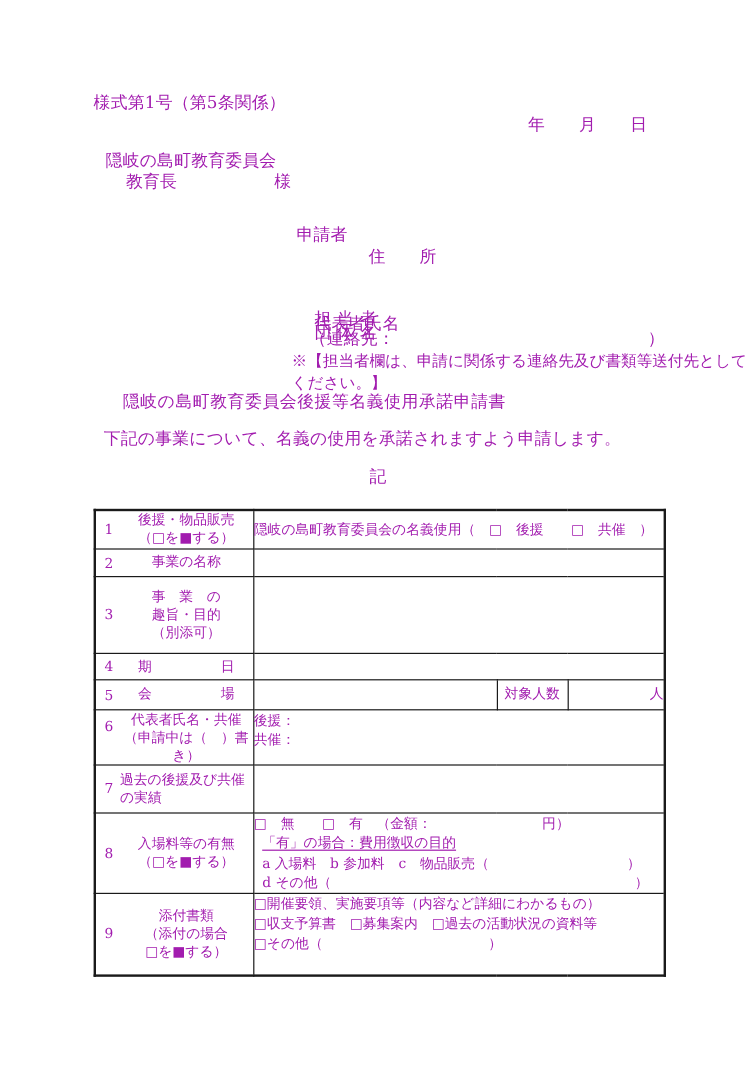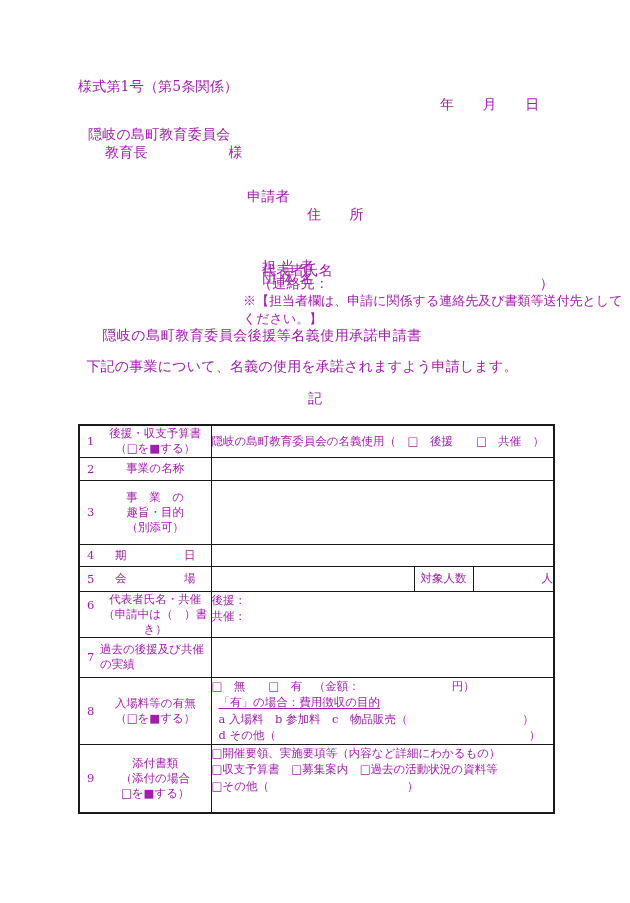--- a/index.html
+++ b/index.html
@@ -94,21 +94,21 @@
       <col style="width:132px">
         <col style="width:203px">
         <col style="width:59px">
         <col style="width:81px">
     </colgroup>
     <tbody>
       <tr class="r1">
         <td class="lc">
           <span class="num">1</span>
           <div class="lab">
-            <div>後援・収支予算書</div>
+            <div>後援・物品販売</div>
             <div>（□を■する）</div>
           </div>
         </td>
         <td class="cc" colspan="3">
           <div class="cl">隠岐の島町教育委員会の名義使用（　□　後援　　□　共催　）</div>
         </td>
       </tr>
 
       <tr class="r2">
         <td class="lc">

